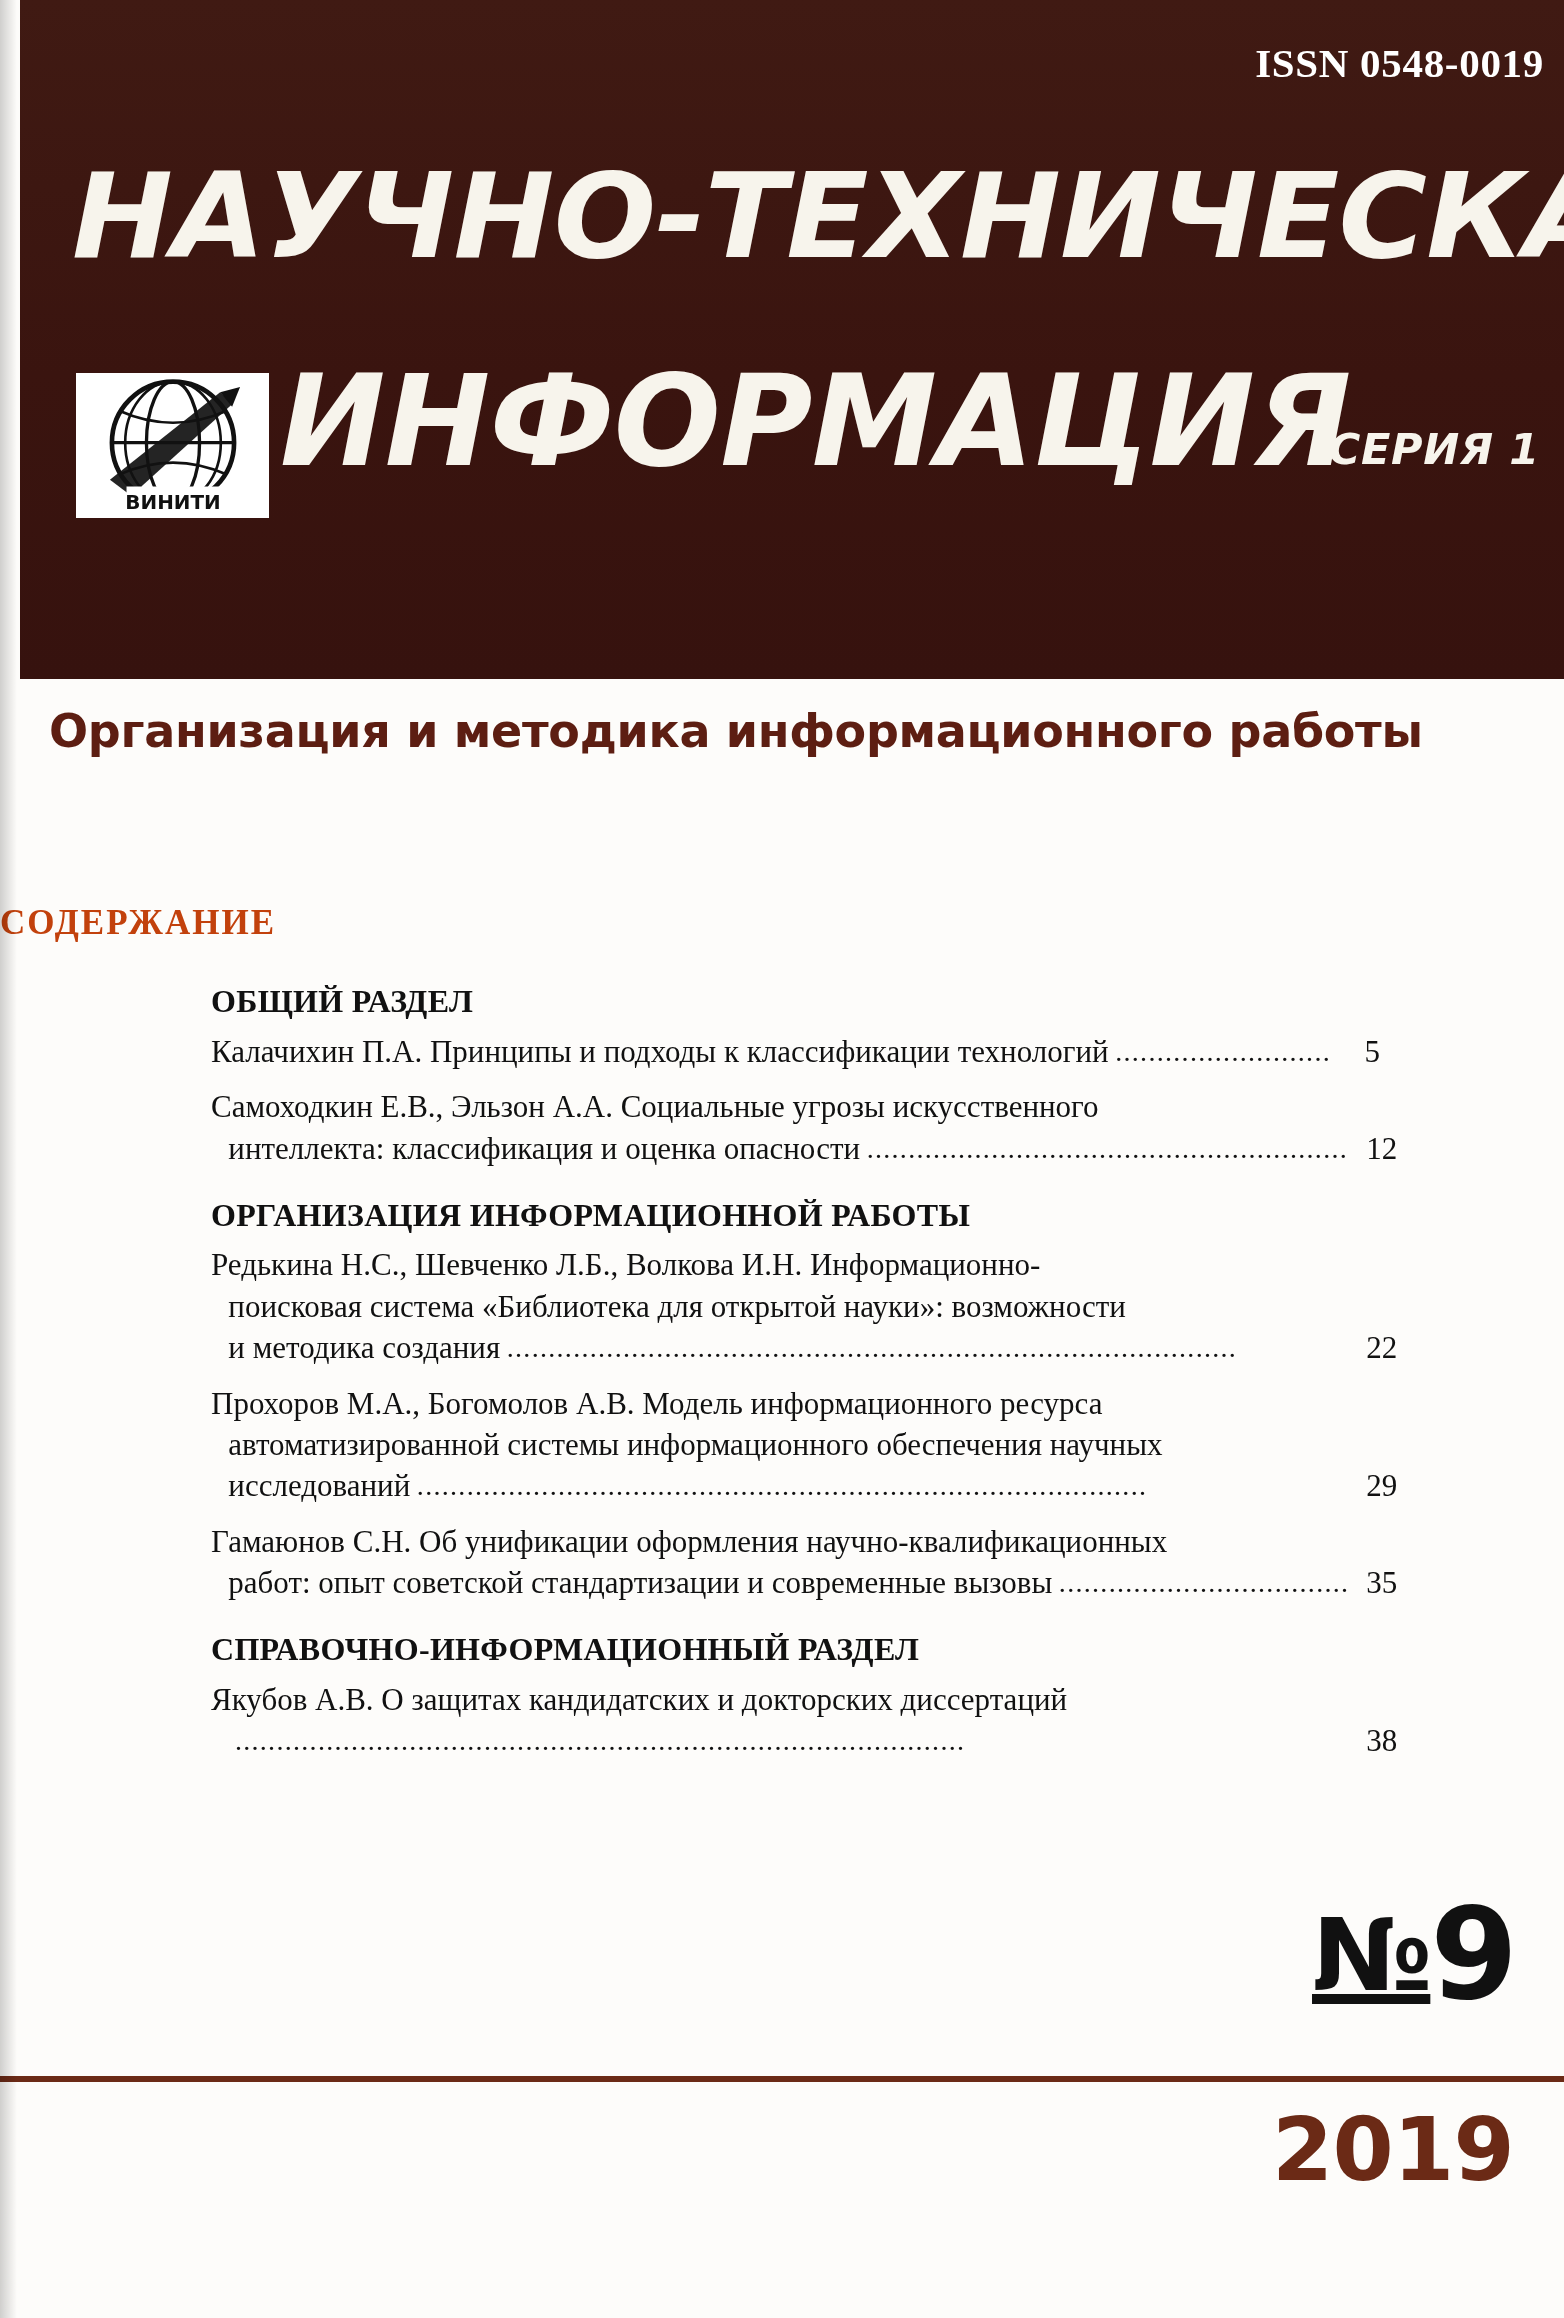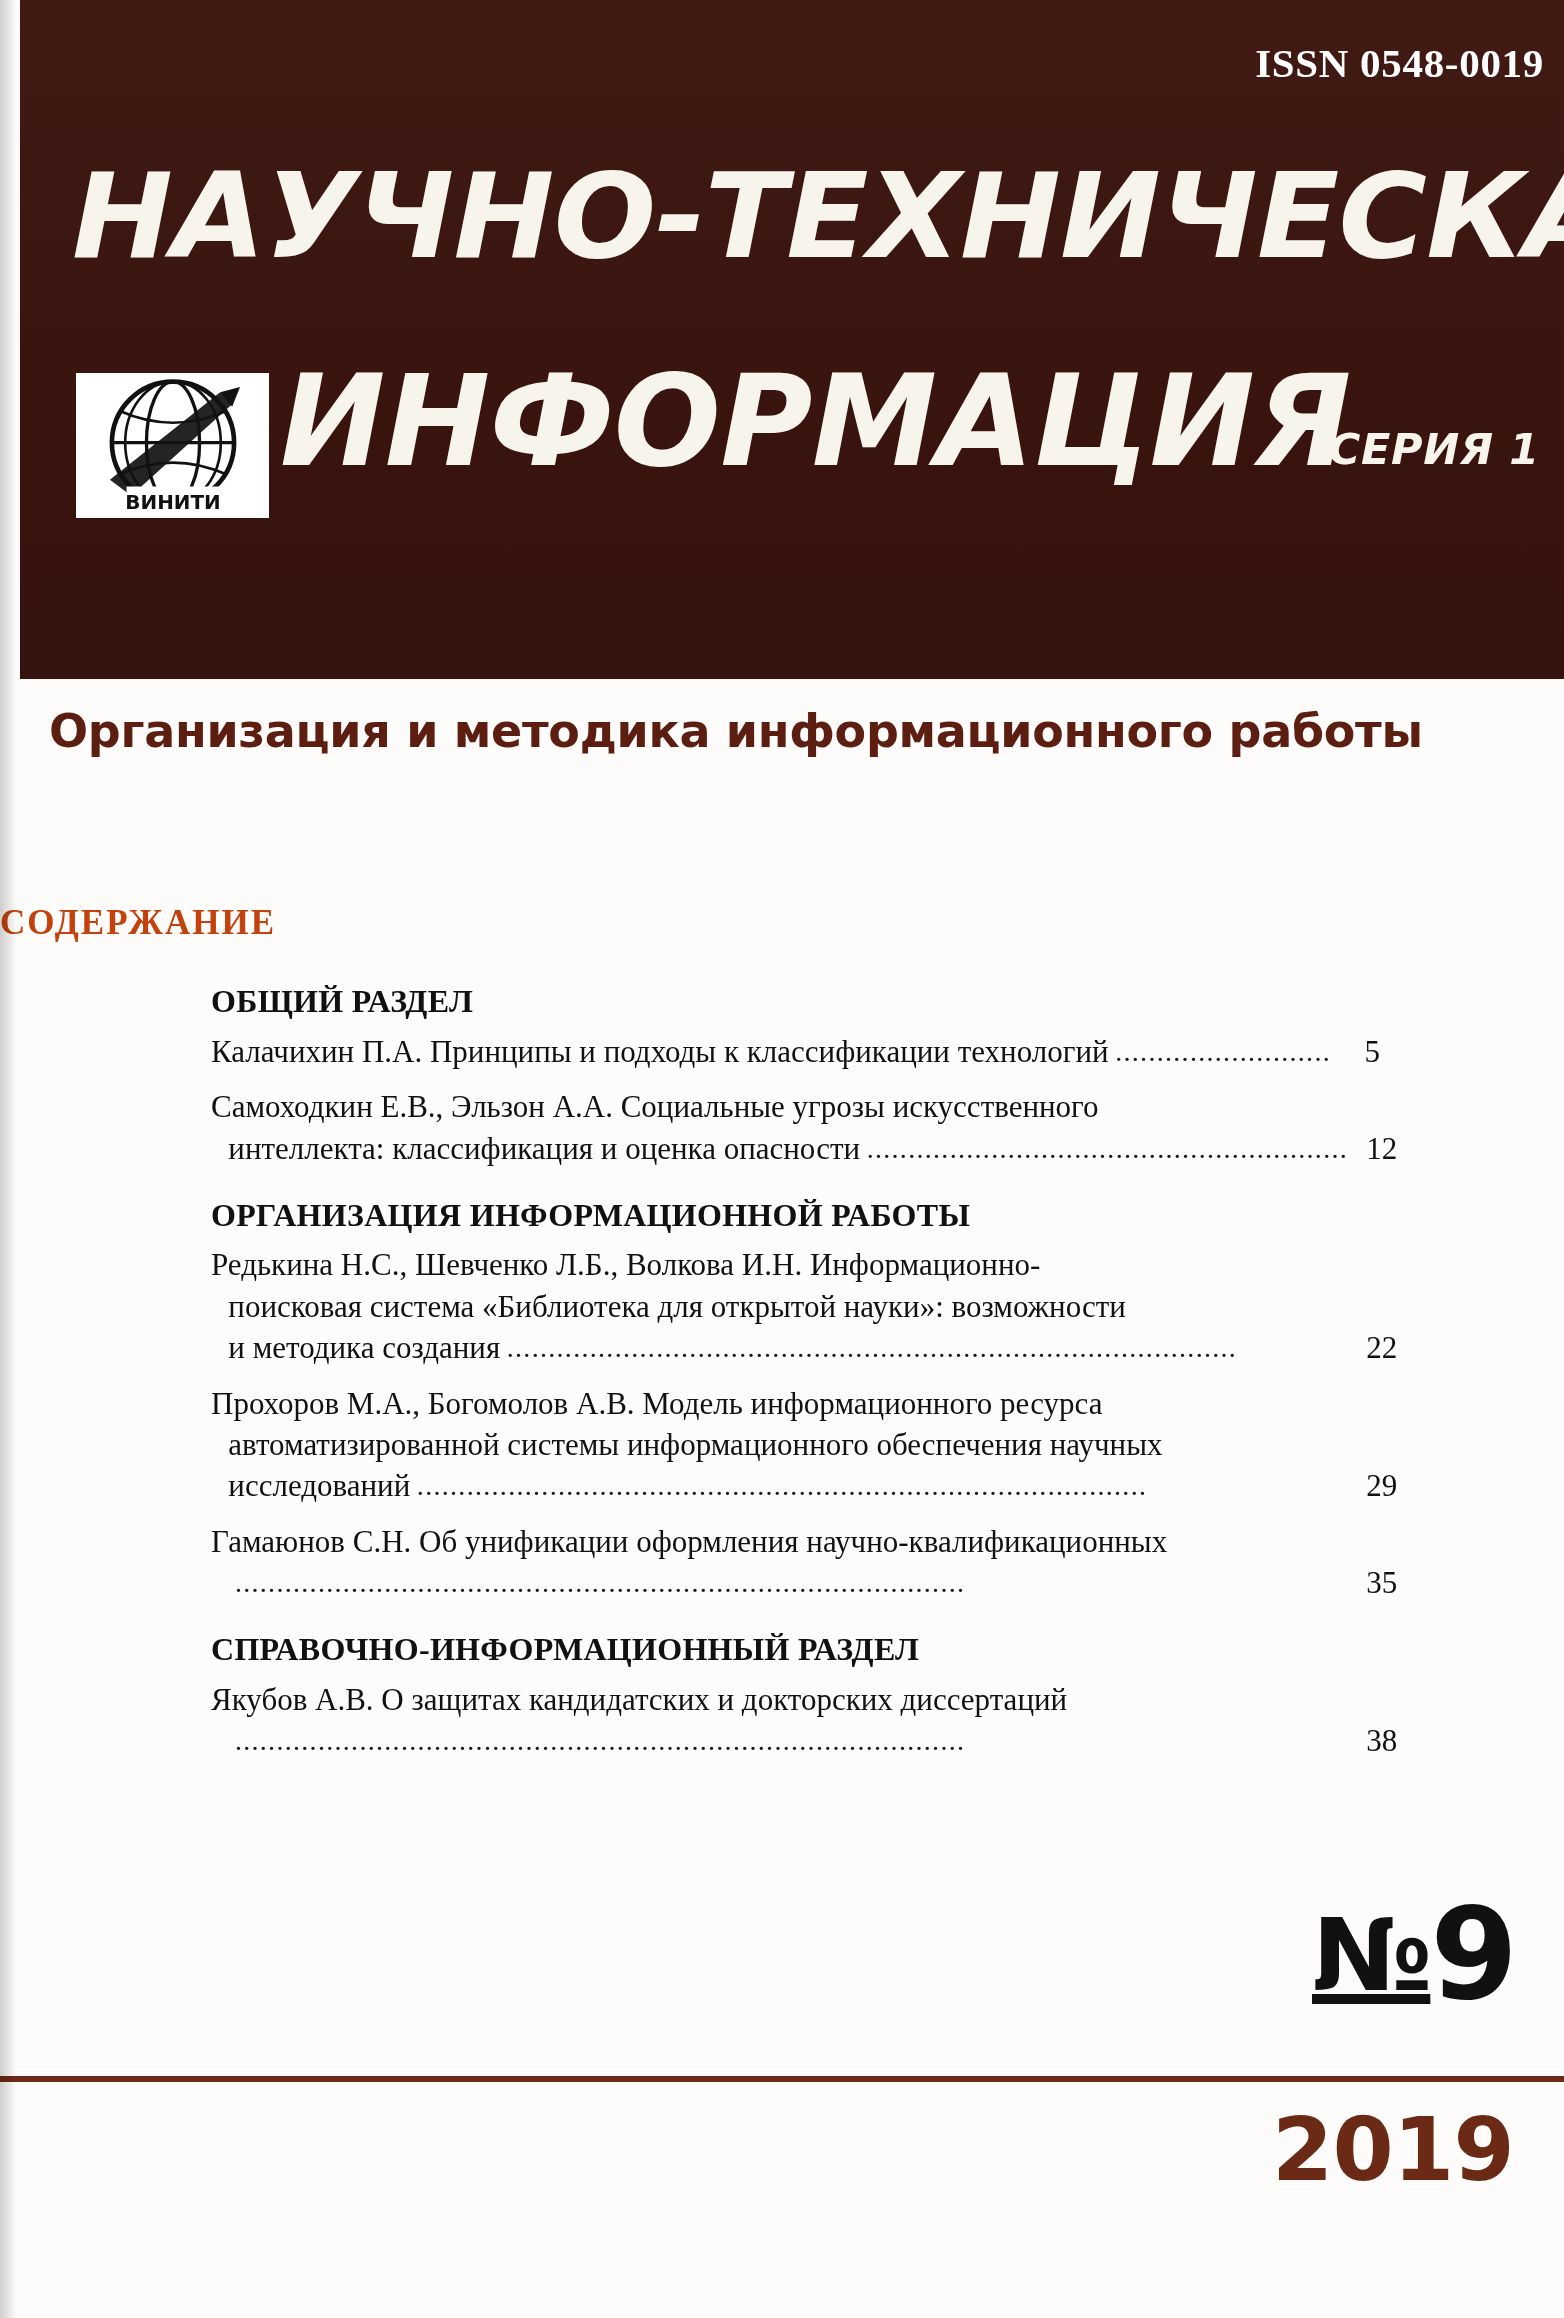--- a/index.html
+++ b/index.html
@@ -297,20 +297,21 @@
       <div class="dotrow" style="padding-left:17.3px;">
         <span class="tail">исследований</span>
         <span class="leader">........................................................................................</span>
         <span class="page-num">29</span>
       </div>
     </div>
 
     <div class="toc-entry">
       <div>Гамаюнов С.Н. Об унификации оформления научно-квалификационных</div>
       <div class="dotrow" style="padding-left:17.3px;">
+        <span class="tail">работ: опыт советской стандартизации и современные вызовы</span>
         <span class="leader">........................................................................................</span>
         <span class="page-num">35</span>
       </div>
     </div>
 
     <div class="toc-section">СПРАВОЧНО-ИНФОРМАЦИОННЫЙ  РАЗДЕЛ</div>
 
     <div class="toc-entry">
       <div>Якубов А.В. О защитах кандидатских и докторских диссертаций</div>
       <div class="dotrow" style="padding-left:17.3px;">

